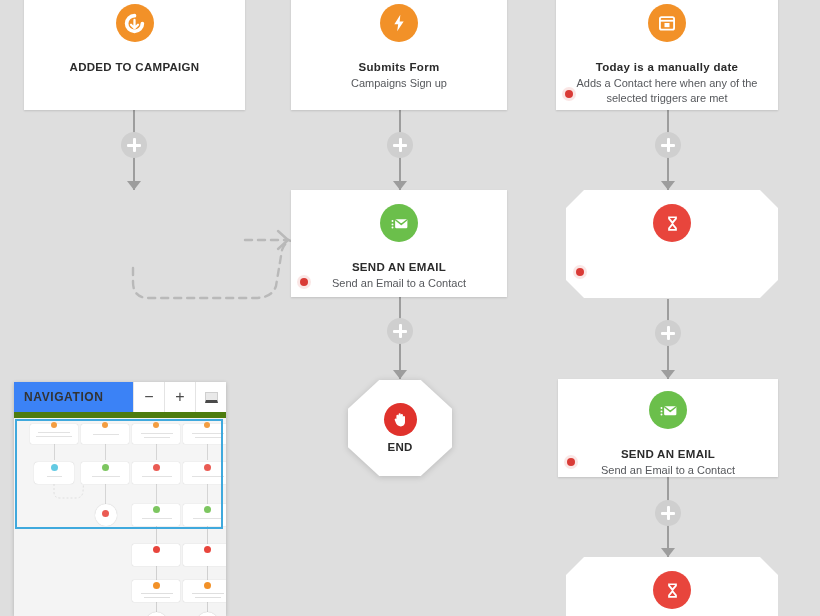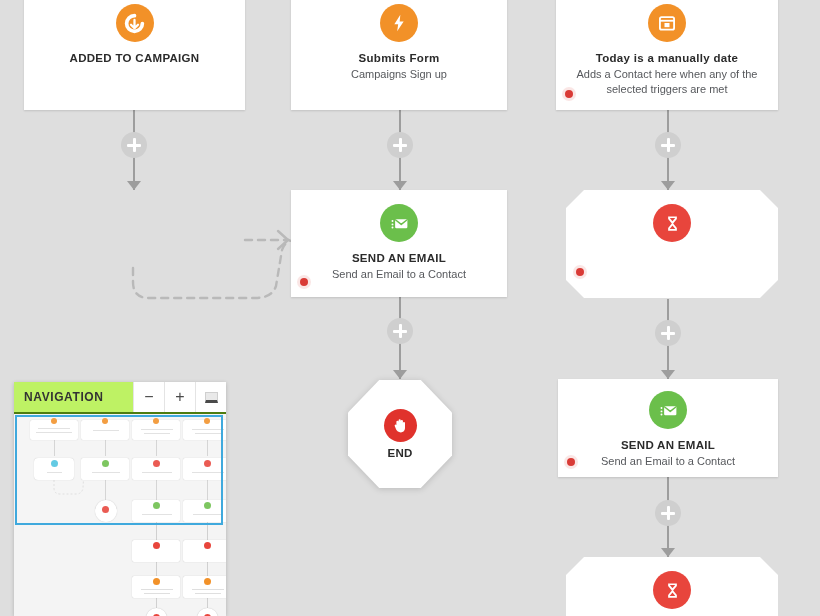--- a/index.html
+++ b/index.html
@@ -47,21 +47,21 @@
     align-items: center;
     justify-content: center;
   }
   .node-icon svg { display:block; }
 
   .node-title {
     font-size: 11.5px;
     font-weight: bold;
     color: #2b2b2b;
     letter-spacing: 0.3px;
-    margin-top: 10px;
+    margin-top: 19px;
   }
   .node-desc {
     font-size: 11px;
     color: #56585c;
     line-height: 1.35;
     margin-top: 3px;
     padding: 0 12px;
   }
 
   .red-dot {
@@ -124,24 +124,24 @@
     top: 382px;
     width: 212px;
     height: 234px;
     background: #f4f4f4;
     box-shadow: 0 1px 4px rgba(0,0,0,0.20);
     z-index: 20;
     overflow: hidden;
   }
   #nav-header {
     height: 30px;
-    background: #bef264;
+    background: #3b82f6;
     display: flex;
     align-items: stretch;
-    border-bottom: 2px solid #4d7c0f;
+    border-bottom: 6px solid #4d7c0f;
   }
   #nav-title {
     flex: 1;
     display: flex;
     align-items: center;
     padding-left: 10px;
     font-size: 12px;
     font-weight: bold;
     color: #333;
     letter-spacing: 0.6px;
@@ -303,21 +303,21 @@
         <path d="M6.5 3 H17.5 V6.2 L12.8 12 L17.5 17.8 V21 H6.5 V17.8 L11.2 12 L6.5 6.2 Z" fill="#fff"></path>
         <path d="M8.6 5.1 H15.4 L12 9.2 Z" fill="#e8453c"></path>
         <path d="M12 14.4 L15.6 19 H8.4 Z" fill="#e8453c"></path>
       </svg>
     </div>
     <div class="red-dot" style="left:10px; bottom:22px;"></div>
   </div>
 
   <div style="position:absolute; left:348px; top:380px; width:104px; height:104px; z-index:3;
               filter:drop-shadow(0 1px 3px rgba(0,0,0,0.16));">
-    <div style="width:104px; height:108px; background:#fff;
+    <div style="width:104px; height:96px; background:#fff;
                 clip-path:polygon(30% 0,70% 0,100% 30%,100% 70%,70% 100%,30% 100%,0 70%,0 30%);
                 display:flex; flex-direction:column; align-items:center; justify-content:center;">
       <div class="node-icon" style="background:#e0322c; width:33px; height:33px;">
         <svg width="18" height="18" viewBox="0 0 24 24">
           <path d="M7.2 11 V6.4 a1.45 1.45 0 0 1 2.9 0 V10.4 V4.6 a1.45 1.45 0 0 1 2.9 0 V10.4 V5.3 a1.45 1.45 0 0 1 2.9 0 V10.8 V8.2 a1.4 1.4 0 0 1 2.8 0 v6.4 c0 3.5-2.4 5.9-5.6 5.9 -3.3 0-6-1.9-6.8-5.1 L5 12.1 a1.35 1.35 0 0 1 2.2-1.5 Z" fill="#fff"></path>
         </svg>
       </div>
       <div class="node-title" style="margin-top:5px;">END</div>
     </div>
   </div>

